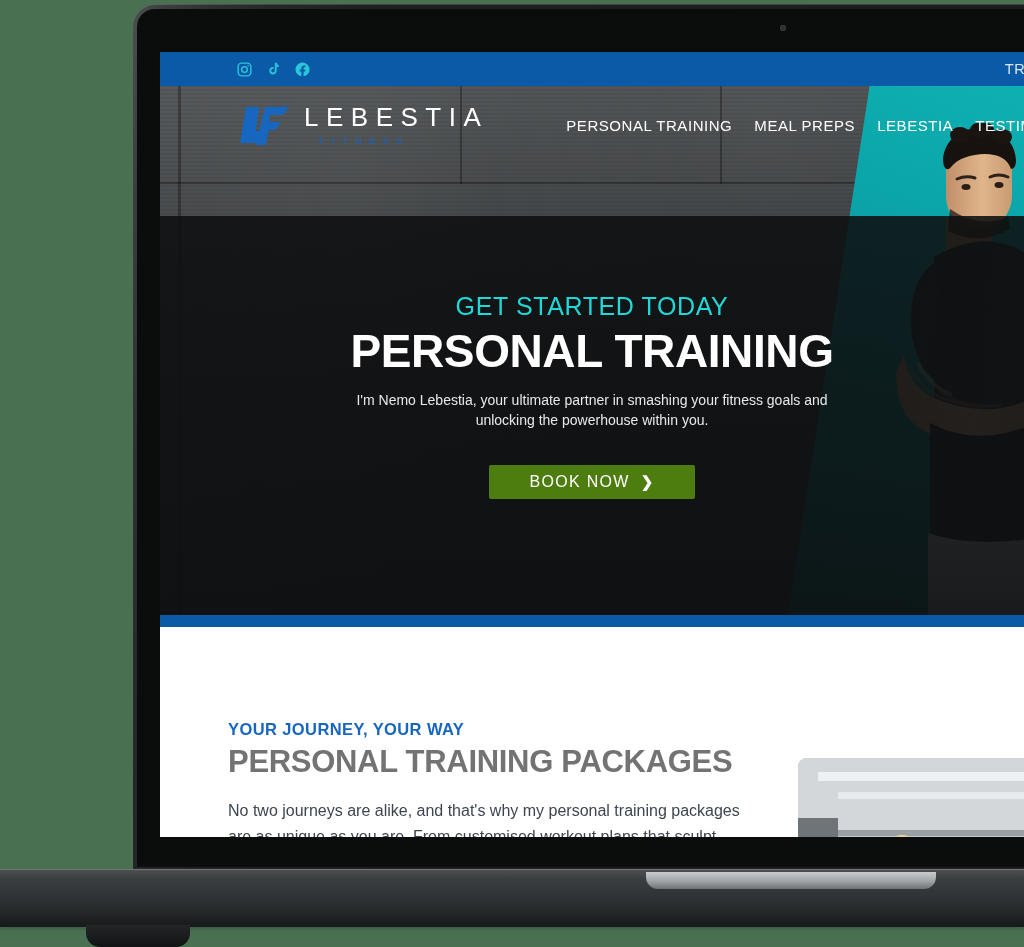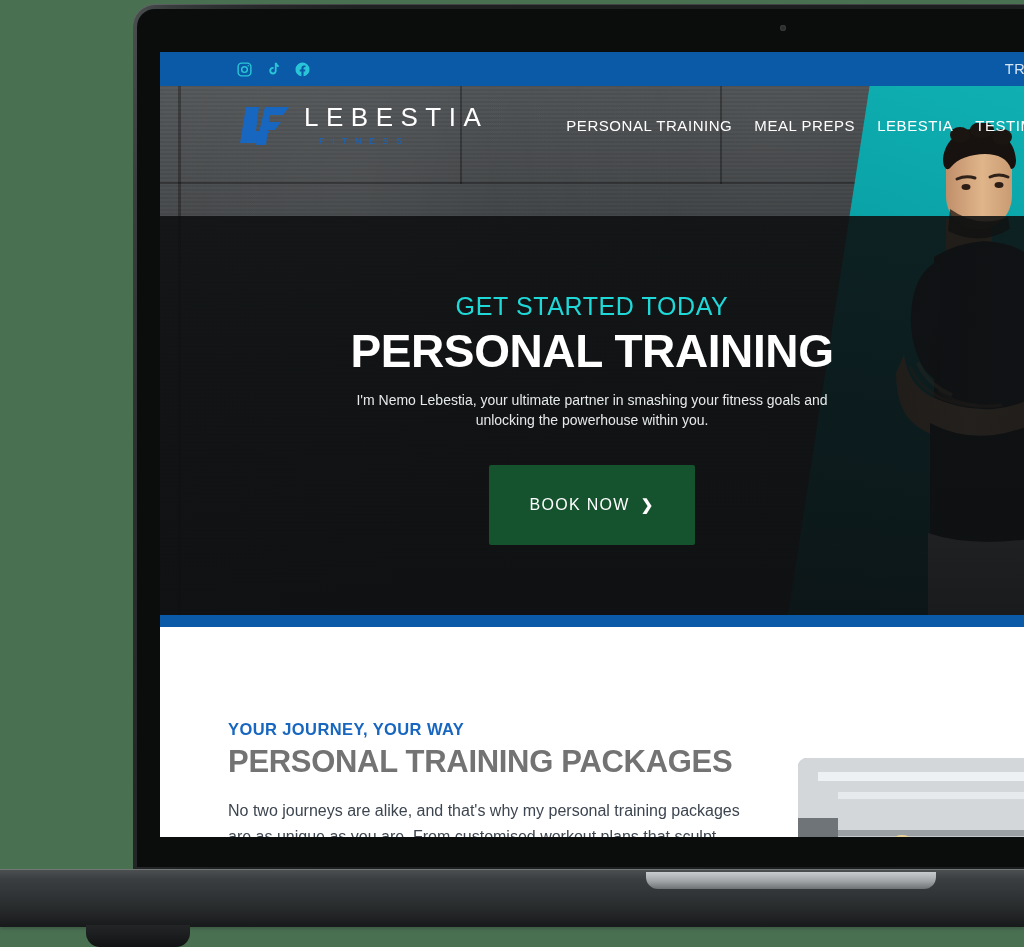--- a/index.html
+++ b/index.html
@@ -206,24 +206,24 @@
     line-height: 1.42;
     margin: 0 auto;
     max-width: 490px;
     font-weight: 400;
   }
   #book-now-btn {
     display: inline-flex;
     align-items: center;
     gap: 11px;
     margin-top: 34px;
-    background: #14532d;
+    background: #4d7c0f;
     color: #ffffff;
     border: none;
-    padding: 31px 40px;
+    padding: 8px 40px;
     font-size: 16px;
     letter-spacing: 1.3px;
     font-family: inherit;
     cursor: pointer;
     border-radius: 2px;
   }
   #book-now-btn .chev { font-size: 15px; font-weight: 700; }
 
   
   #nav {

